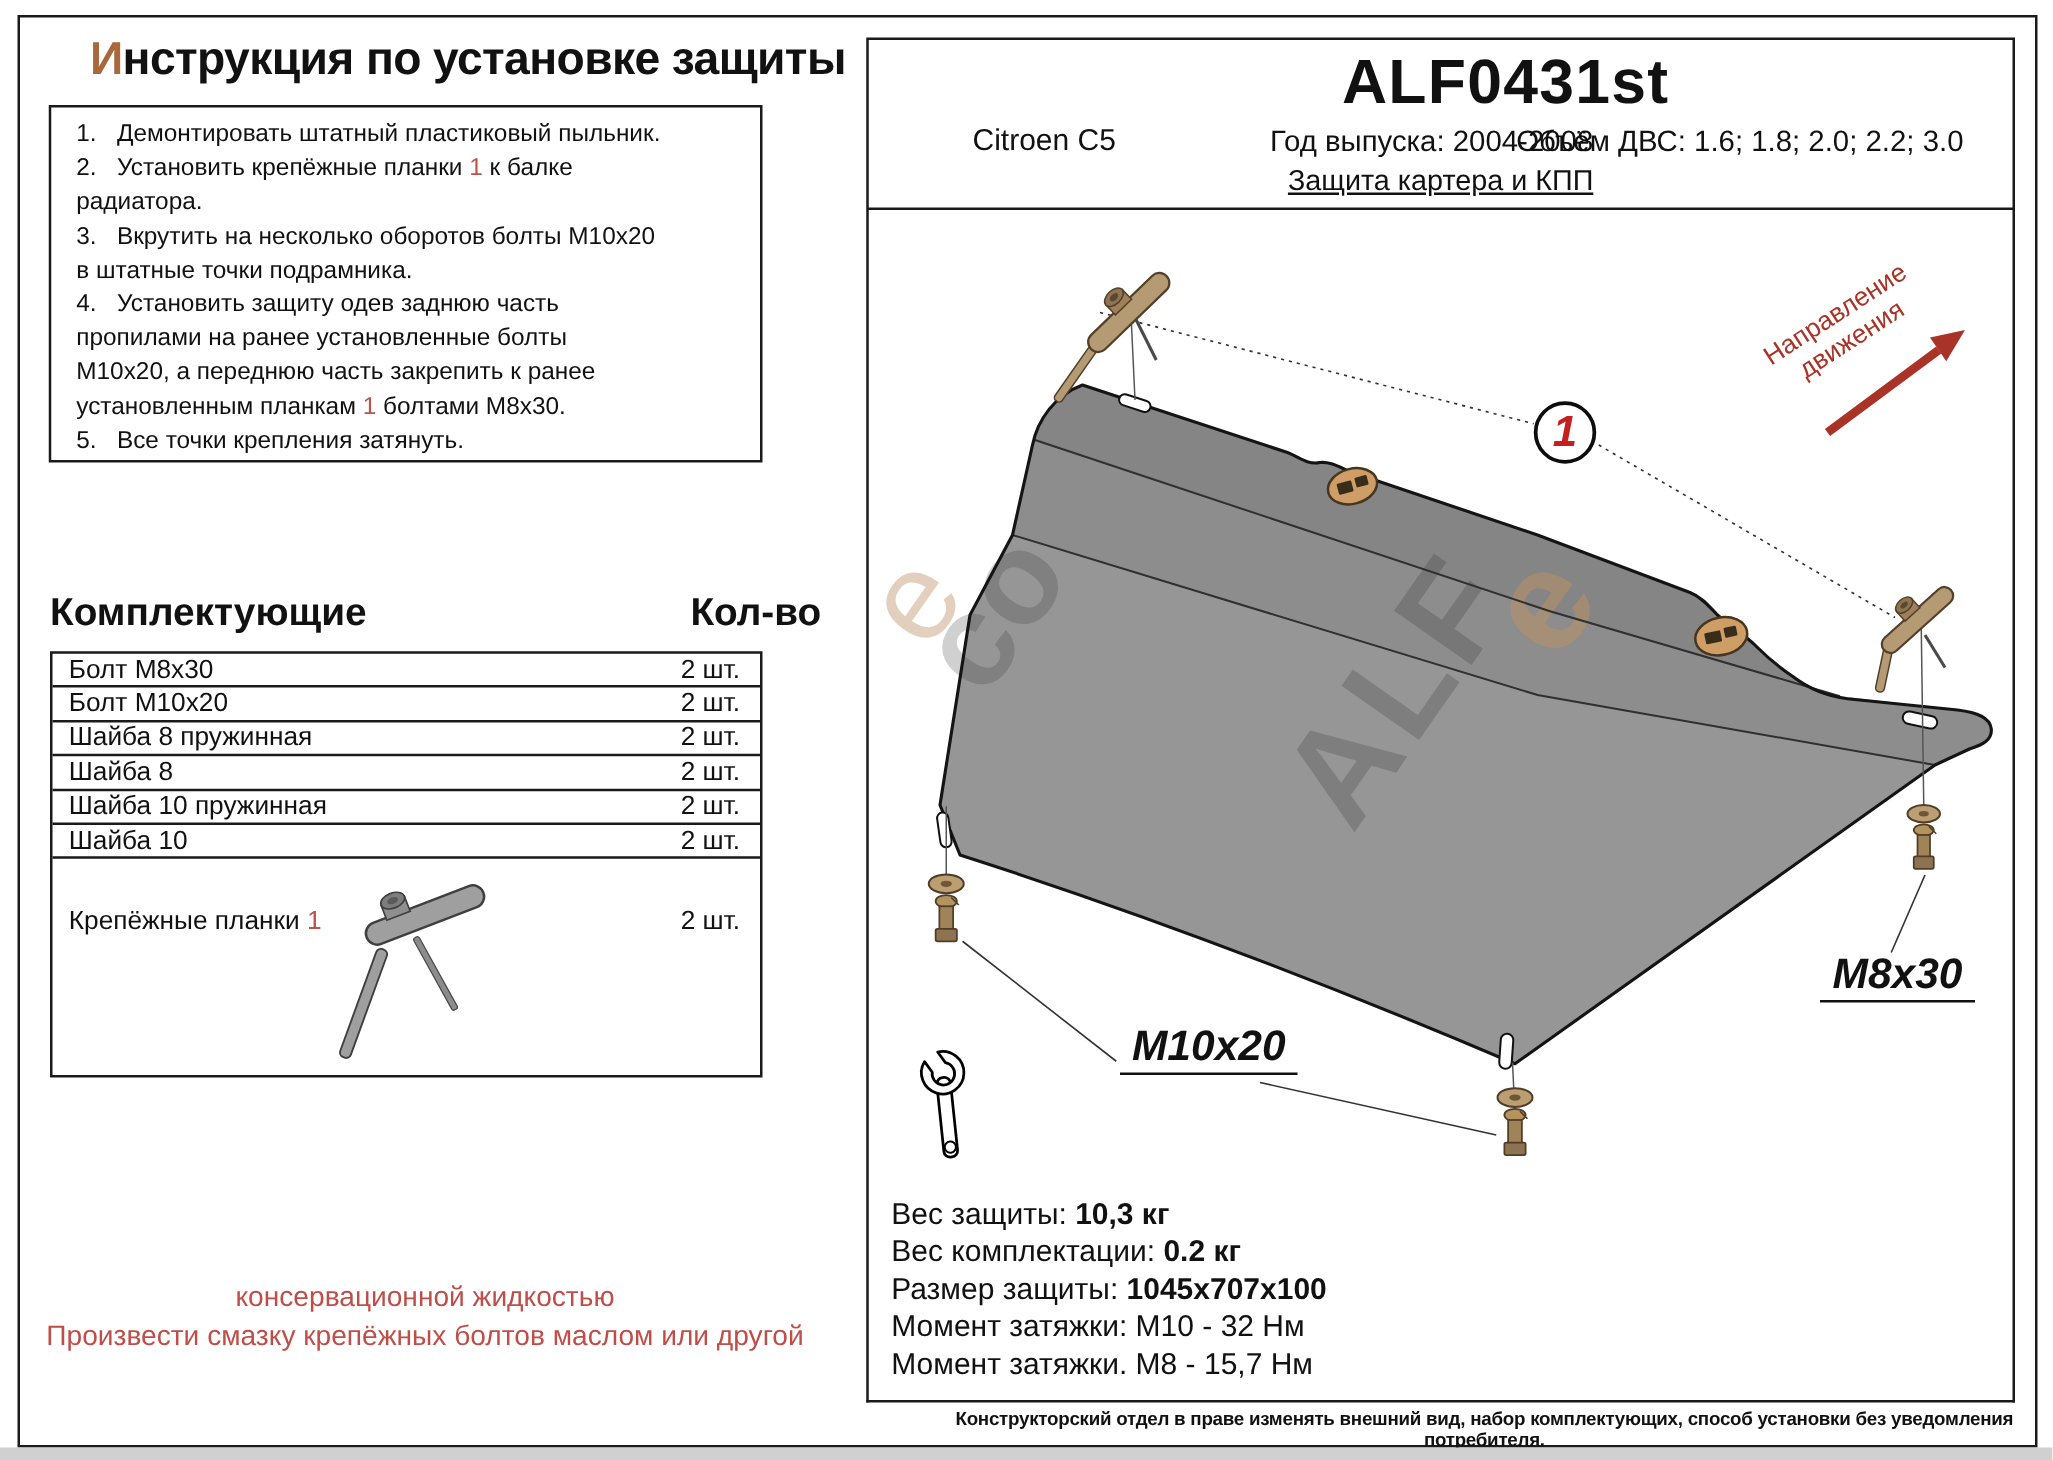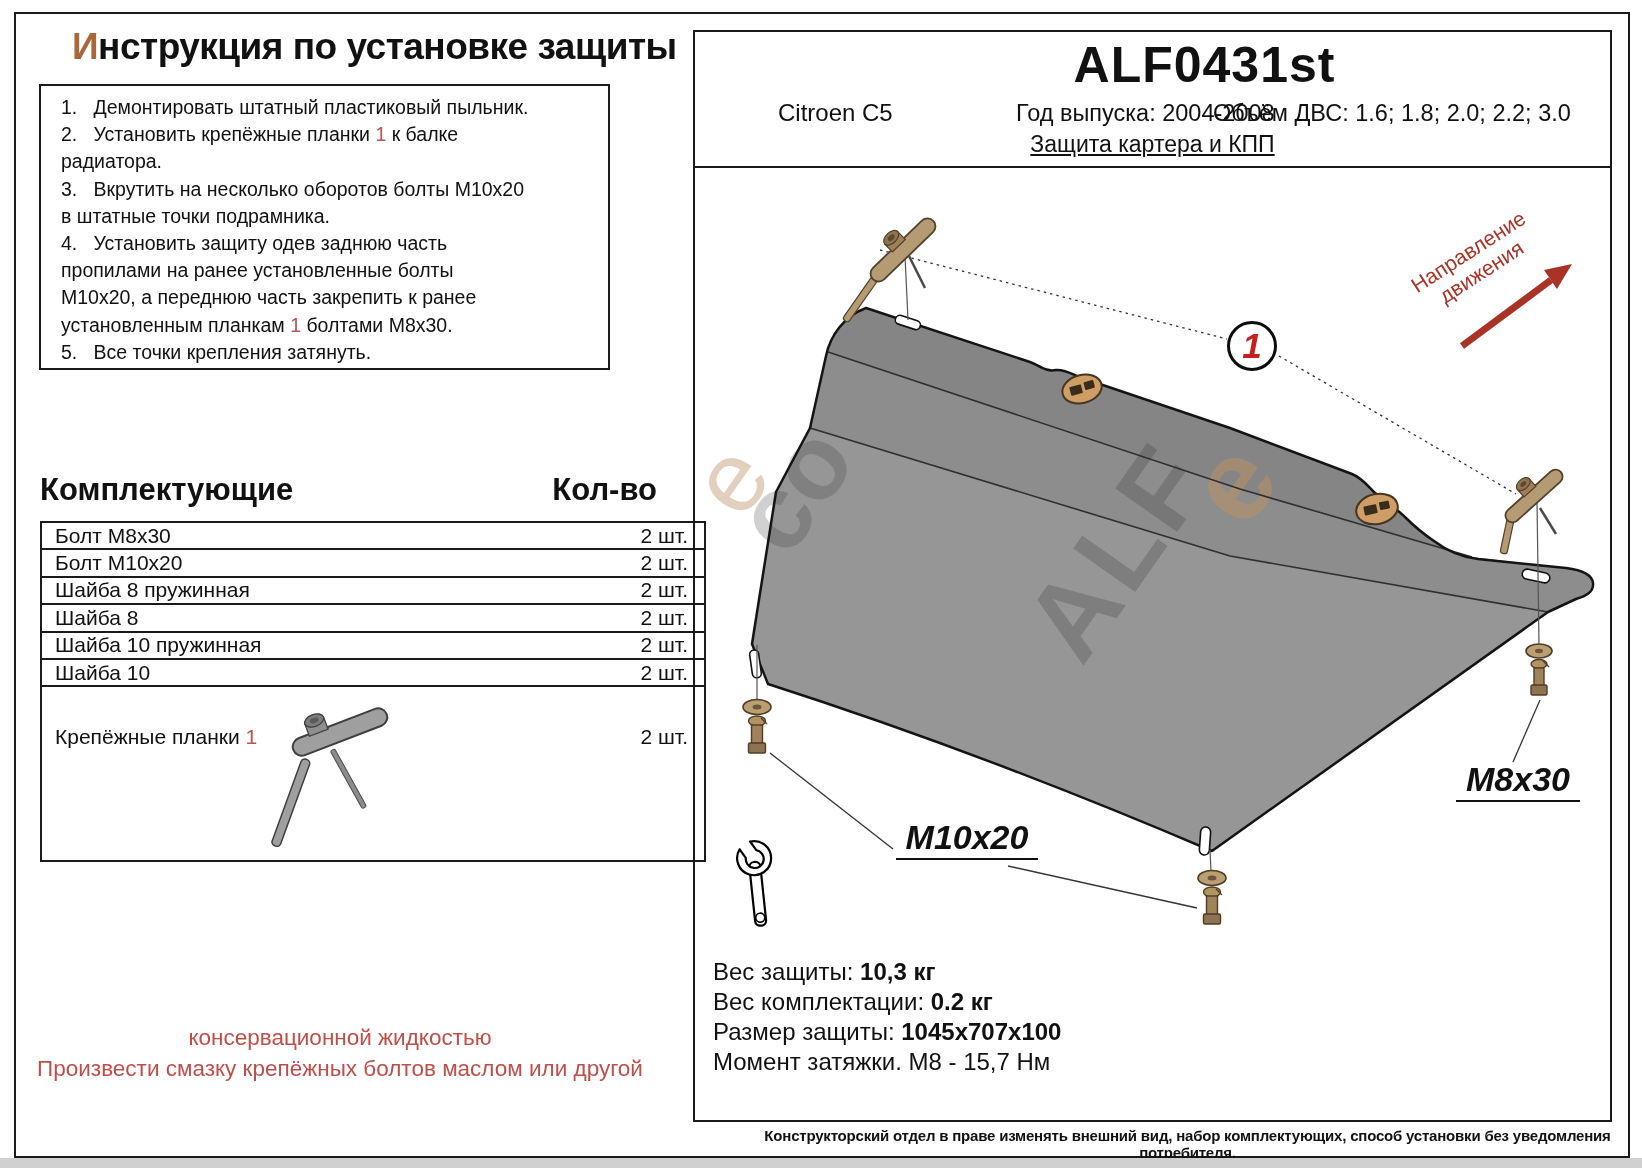--- a/index.html
+++ b/index.html
@@ -12,21 +12,21 @@
   .page-border{left:14px;top:12px;width:1612px;height:1142px;border:2px solid #1a1a1a;}
   .bottom-strip{left:0;top:1158px;width:1642px;height:10px;background:#d0d0d0;}
   
   .doc-title{left:40px;top:26px;width:630px;font-size:37px;font-weight:bold;letter-spacing:-.5px;white-space:nowrap;margin-left:32px;}
   .doc-title .first{color:#a9673c;}
   .instr-box{left:39px;top:84px;width:571px;height:286px;border:2px solid #1a1a1a;box-sizing:border-box;padding:8px 10px 0 20px;}
   .iline{font-size:19.5px;line-height:27.2px;white-space:pre-wrap;}
   .ref{color:#b9534b;}
   .parts-head{left:40px;top:472px;font-size:31px;font-weight:bold;}
   .qty-head{left:430px;top:472px;width:227px;font-size:31px;font-weight:bold;text-align:right;}
-  .parts-table{left:40px;top:521px;width:666px;height:341px;border:2px solid #1a1a1a;box-sizing:border-box;}
+  .parts-table{left:40px;top:521px;width:570px;height:341px;border:2px solid #1a1a1a;box-sizing:border-box;}
   .prow{display:flex;justify-content:space-between;height:27.4px;border-bottom:2px solid #1a1a1a;box-sizing:border-box;align-items:center;}
   .prow .nm{padding-left:13px;font-size:21px;}
   .prow .qt{padding-right:16px;font-size:21px;}
   .bigrow{position:relative;height:172px;}
   .bigrow .nm{position:absolute;left:13px;top:38px;font-size:21px;}
   .bigrow .qt{position:absolute;right:16px;top:38px;font-size:21px;}
   .warning{left:20px;top:1022px;width:640px;text-align:center;color:#bf4e48;font-size:22.5px;line-height:31px;}
   
   .header-box{left:693px;top:30px;width:919px;height:138px;border:2px solid #1a1a1a;box-sizing:border-box;}
   .main-box{left:693px;top:168px;width:919px;height:954px;border:2px solid #1a1a1a;border-top:none;box-sizing:border-box;}
@@ -259,16 +259,17 @@
 
 <div class="abs layer callout">1</div>
 
 <div class="abs layer blabel lab-m10">M10x20</div>
 <div class="abs layer blabel lab-m8">M8x30</div>
 
 <div class="abs layer specs">
   <div class="spec"><span>Вес защиты: </span><b>10,3 кг</b></div>
   <div class="spec"><span>Вес комплектации: </span><b>0.2 кг</b></div>
   <div class="spec"><span>Размер защиты: </span><b>1045х707х100</b></div>
+  <div class="spec"><span>Момент затяжки:  </span><span>М10 - 32 Нм</span></div>
   <div class="spec"><span>Момент затяжки.  </span><span>М8 - 15,7 Нм</span></div>
 </div>
 
 <div class="abs layer footer">Конструкторский отдел в праве изменять внешний вид, набор комплектующих, способ установки без уведомления потребителя.</div>
 
 </body></html>

